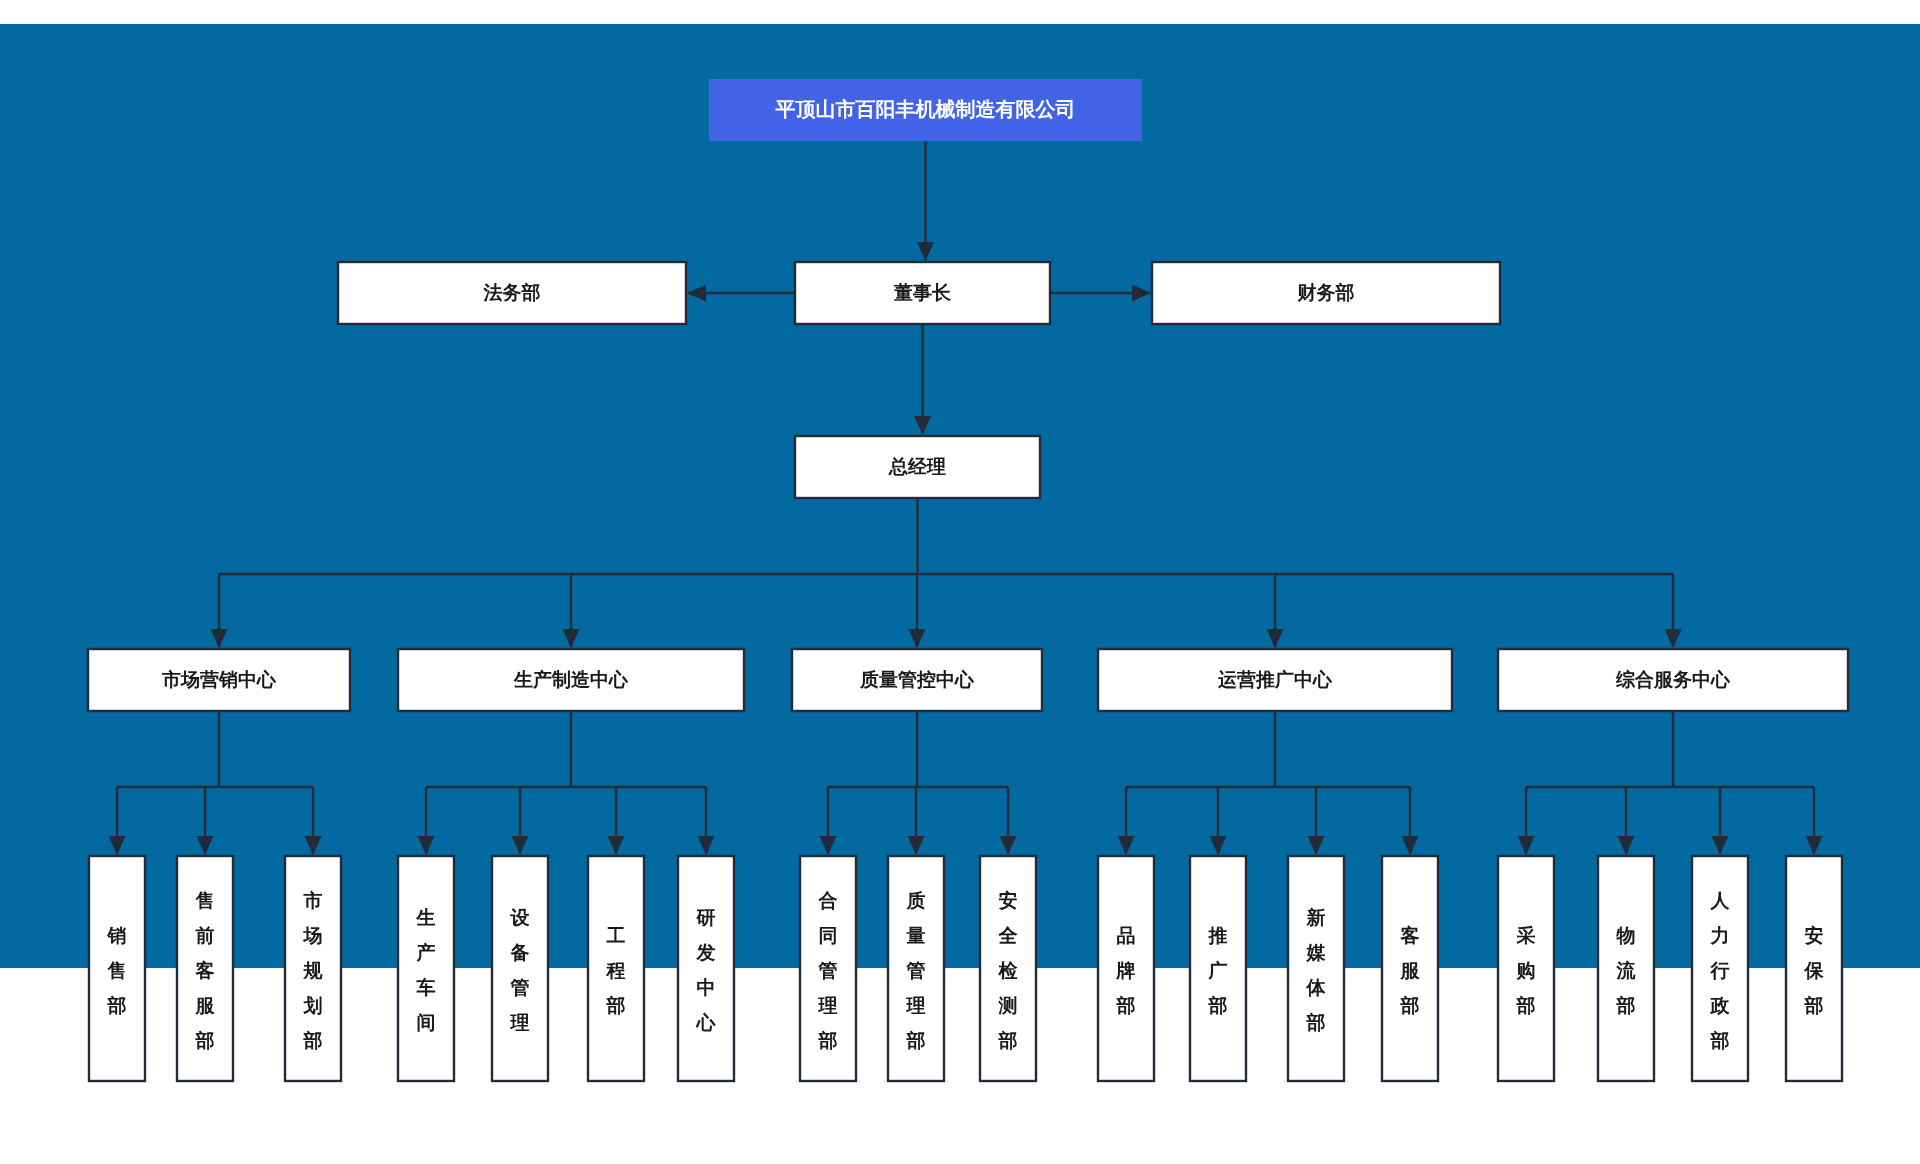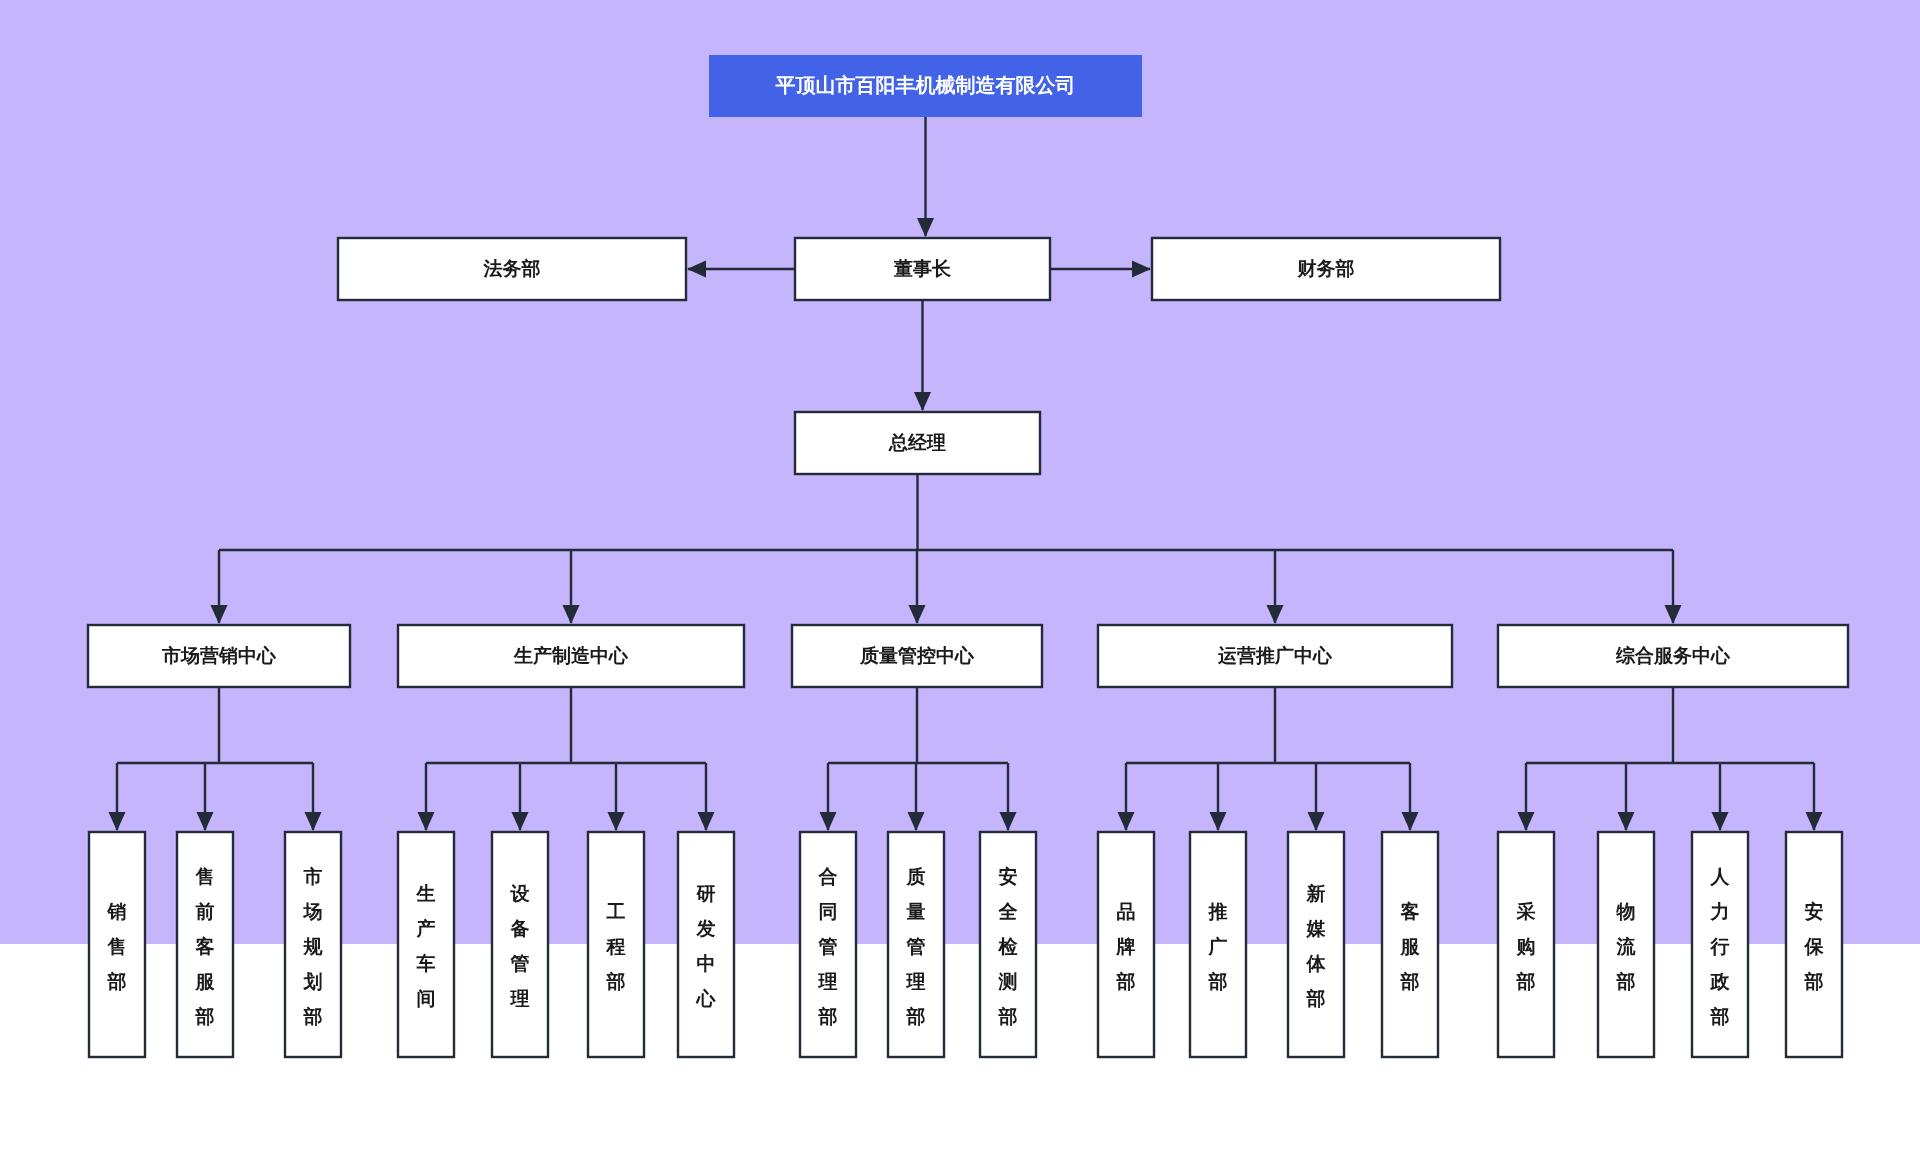--- a/index.html
+++ b/index.html
@@ -10,21 +10,22 @@
   body {
     width: 1920px;
     height: 1164px;
     font-family: "Liberation Sans", "DejaVu Sans", sans-serif;
     overflow: hidden;
   }
   #org-chart-root {
     position: relative;
     width: 1920px;
     height: 944px;
-    background: #c4b5fd;
+    background: #0369a1;
+    margin-top: 24px;
   }
   svg.chart-svg {
     position: absolute;
     top: 0;
     left: 0;
     width: 1920px;
     height: 1164px;
   }
   .node-box {
     fill: #ffffff;

